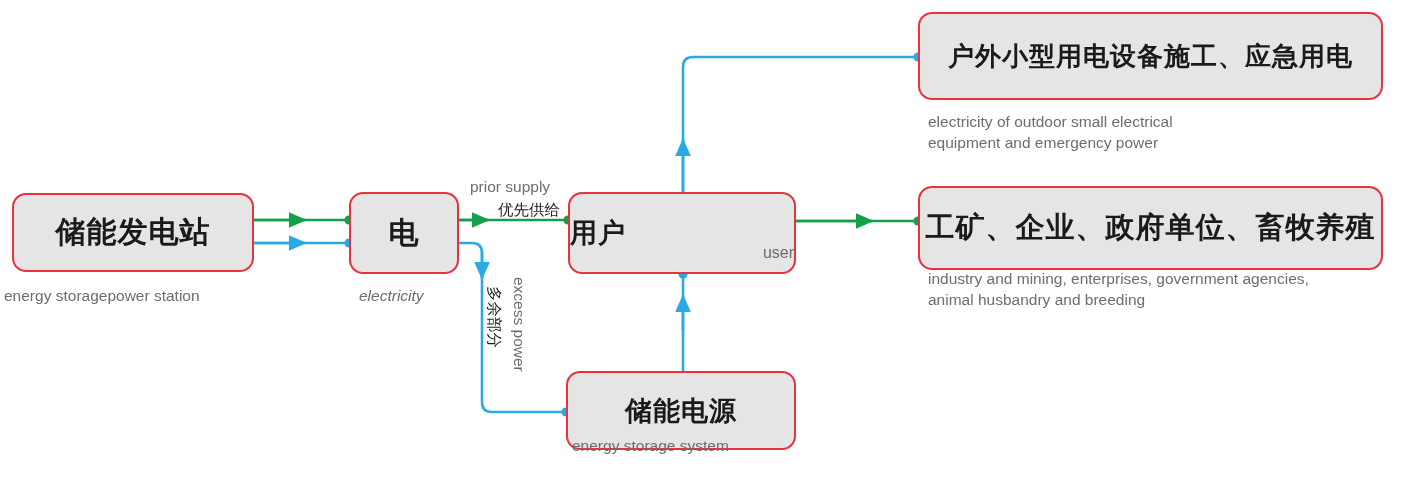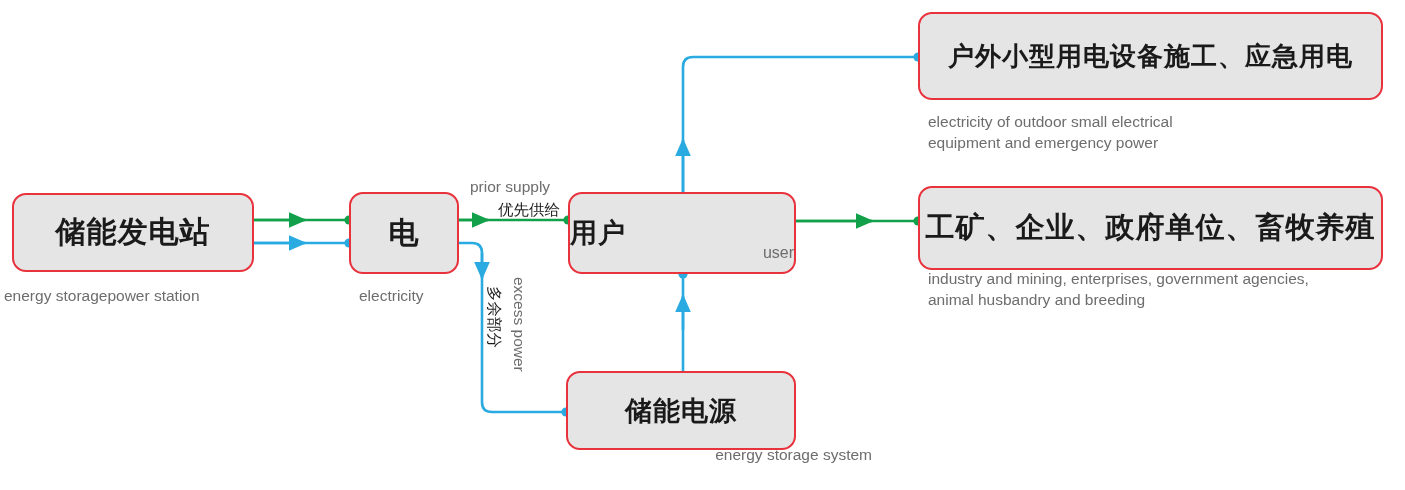--- a/index.html
+++ b/index.html
@@ -121,31 +121,31 @@
   </svg>
 
   <div class="node" style="left:12px; top:193px; width:242px; height:79px;">
     <span class="node-cn" style="font-size:30px;">储能发电站</span>
   </div>
   <div class="caption" style="left:4px; top:285px; width:300px;">energy storagepower station</div>
 
   <div class="node" style="left:349px; top:192px; width:110px; height:82px;">
     <span class="node-cn" style="font-size:30px;">电</span>
   </div>
-  <div class="caption" style="left:359px; top:285px; width:180px;">electricity</div>
+  <div class="caption" style="left:359px; top:285px; width:180px;font-style:italic;">electricity</div>
 
   <div class="node" style="left:568px; top:192px; width:228px; height:82px;justify-content:space-between;">
     <span class="node-cn" style="font-size:27px;">用户</span>
     <span class="node-inline-en" style="font-size:16px; margin-left:16px;margin-top:40px;">user</span>
   </div>
 
   <div class="node" style="left:566px; top:371px; width:230px; height:79px;">
     <span class="node-cn" style="font-size:27px;">储能电源</span>
   </div>
-  <div class="caption" style="left:572px; top:444px; width:300px; text-align:right;">energy storage system</div>
+  <div class="caption" style="left:572px; top:435px; width:300px; text-align:left;">energy storage system</div>
 
   <div class="node" style="left:918px; top:12px; width:465px; height:88px;">
     <span class="node-cn" style="font-size:26px;">户外小型用电设备施工、应急用电</span>
   </div>
   <div class="caption" style="left:928px; top:111px; width:460px;">electricity of outdoor small electrical
 equipment and emergency power</div>
 
   <div class="node" style="left:918px; top:186px; width:465px; height:84px;">
     <span class="node-cn" style="font-size:29px;">工矿、企业、政府单位、畜牧养殖</span>
   </div>

